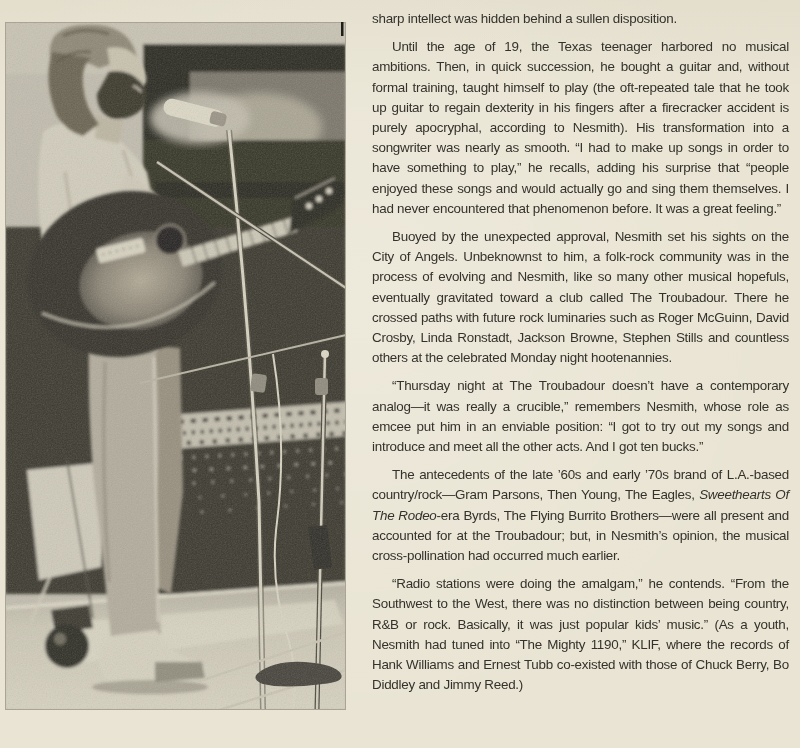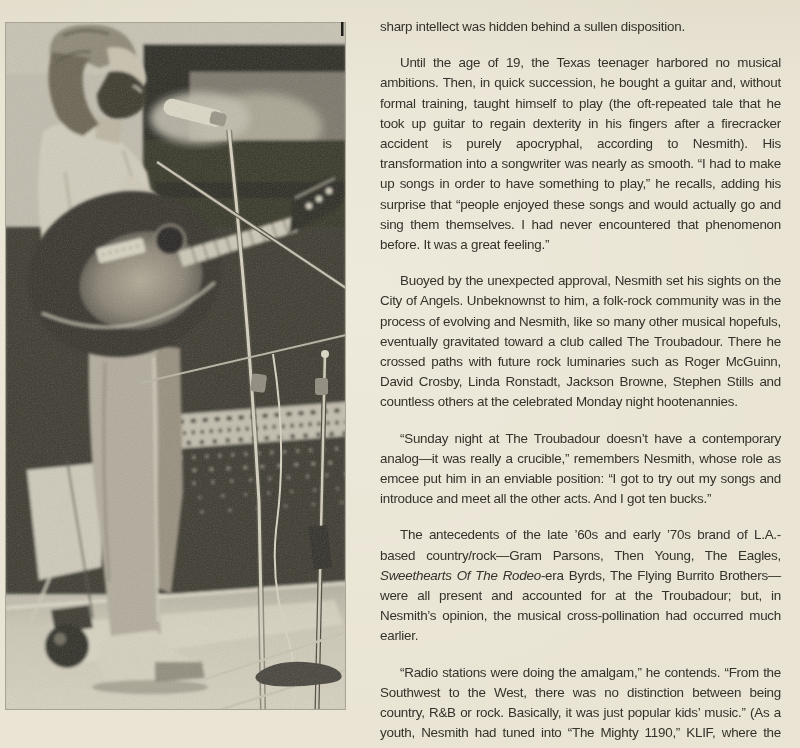--- a/index.html
+++ b/index.html
@@ -22,21 +22,21 @@
     position:absolute;left:5px;top:22px;width:341px;height:688px;margin:0;
   }
   .photo svg{display:block;}
   .article{
     position:absolute;left:364px;top:1px;width:433px;height:746px;overflow:hidden;
     color:var(--ink);
     font-size:13.4px;line-height:20.2px;letter-spacing:-0.25px;
     text-align:justify;
     text-rendering:optimizeLegibility;
   }
-  .article p{margin:16px;text-indent:20px;}
+  .article p{margin:8px;text-indent:20px;}
   .article p.noindent{text-indent:0;}
   .article i{font-style:italic;}
 </style>
 </head>
 <body>
 
 <div class="page">
 
   <figure class="photo" aria-label="Black-and-white concert photograph of a bearded man in a light shirt and jeans standing on stage, singing into a microphone and playing an acoustic guitar, with microphone stands and an audience in the dark background">
     <svg width="341" height="688" viewBox="0 0 341 688" role="img">
@@ -213,18 +213,18 @@
       <rect width="341" height="688" filter="url(#grain)" opacity="0.5"></rect>
       <rect x="0.5" y="0.5" width="340" height="687" fill="none" stroke="#a9a496" stroke-width="1"></rect>
       <rect x="336" y="0" width="2.5" height="14" fill="#1e1d18"></rect>
     </svg>
   </figure>
 
   <div class="article">
     <p class="noindent"><span>sharp intellect was hidden behind a sullen disposition.</span></p>
     <p><span>Until the age of 19, the Texas teenager harbored no musical ambitions. Then, in quick succession, he bought a guitar and, without formal training, taught himself to play (the oft-repeated tale that he took up guitar to regain dexterity in his fingers after a firecracker accident is purely apocryphal, according to Nesmith). His transformation into a songwriter was nearly as smooth. “I had to make up songs in order to have something to play,” he recalls, adding his surprise that “people enjoyed these songs and would actually go and sing them themselves. I had never encountered that phenomenon before. It was a great feeling.”</span></p>
     <p><span>Buoyed by the unexpected approval, Nesmith set his sights on the City of Angels. Unbeknownst to him, a folk-rock community was in the process of evolving and Nesmith, like so many other musical hopefuls, eventually gravitated toward a club called The Troubadour. There he crossed paths with future rock luminaries such as Roger McGuinn, David Crosby, Linda Ronstadt, Jackson Browne, Stephen Stills and countless others at the celebrated Monday night hootenannies.</span></p>
-    <p><span>“Sunday night at The Troubadour doesn’t have a contemporary analog—it was really a crucible,” remembers Nesmith, whose role as emcee put him in an enviable position: “I got to try out my songs and introduce and meet all the other acts. And I got ten bucks.”</span></p>
+    <p><span>“Thursday night at The Troubadour doesn’t have a contemporary analog—it was really a crucible,” remembers Nesmith, whose role as emcee put him in an enviable position: “I got to try out my songs and introduce and meet all the other acts. And I got ten bucks.”</span></p>
     <p><span>The antecedents of the late ’60s and early ’70s brand of L.A.-based country/rock—Gram Parsons, Then Young, The Eagles, </span><i>Sweethearts Of The Rodeo</i><span>-era Byrds, The Flying Burrito Brothers—were all present and accounted for at the Troubadour; but, in Nesmith’s opinion, the musical cross-pollination had occurred much earlier.</span></p>
     <p><span>“Radio stations were doing the amalgam,” he contends. “From the Southwest to the West, there was no distinction between being country, R&amp;B or rock. Basically, it was just popular kids’ music.” (As a youth, Nesmith had tuned into “The Mighty 1190,” KLIF, where the records of Hank Williams and Ernest Tubb co-existed with those of Chuck Berry, Bo Diddley and Jimmy Reed.)</span></p>
   </div>
 
 </div>
 
 </body></html>

